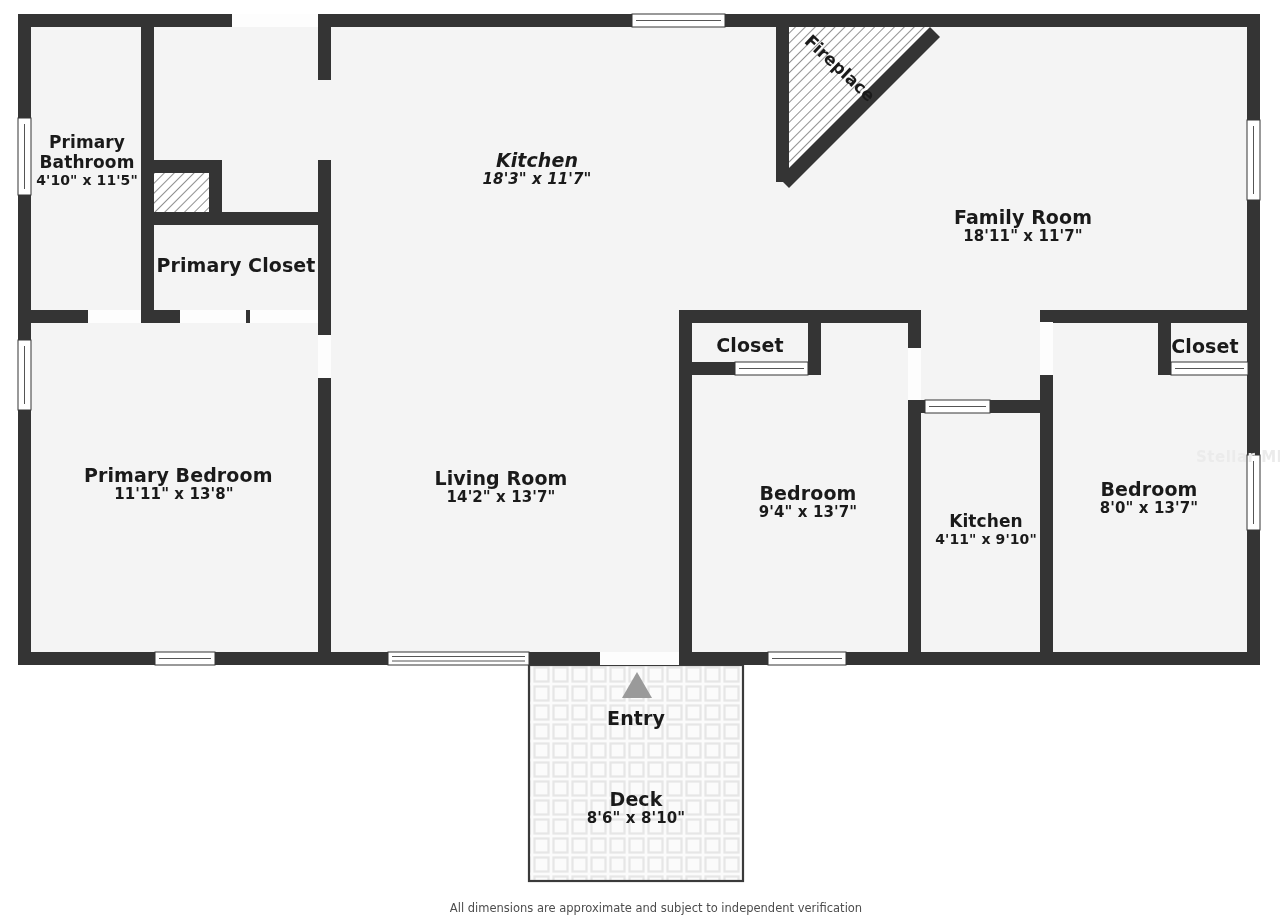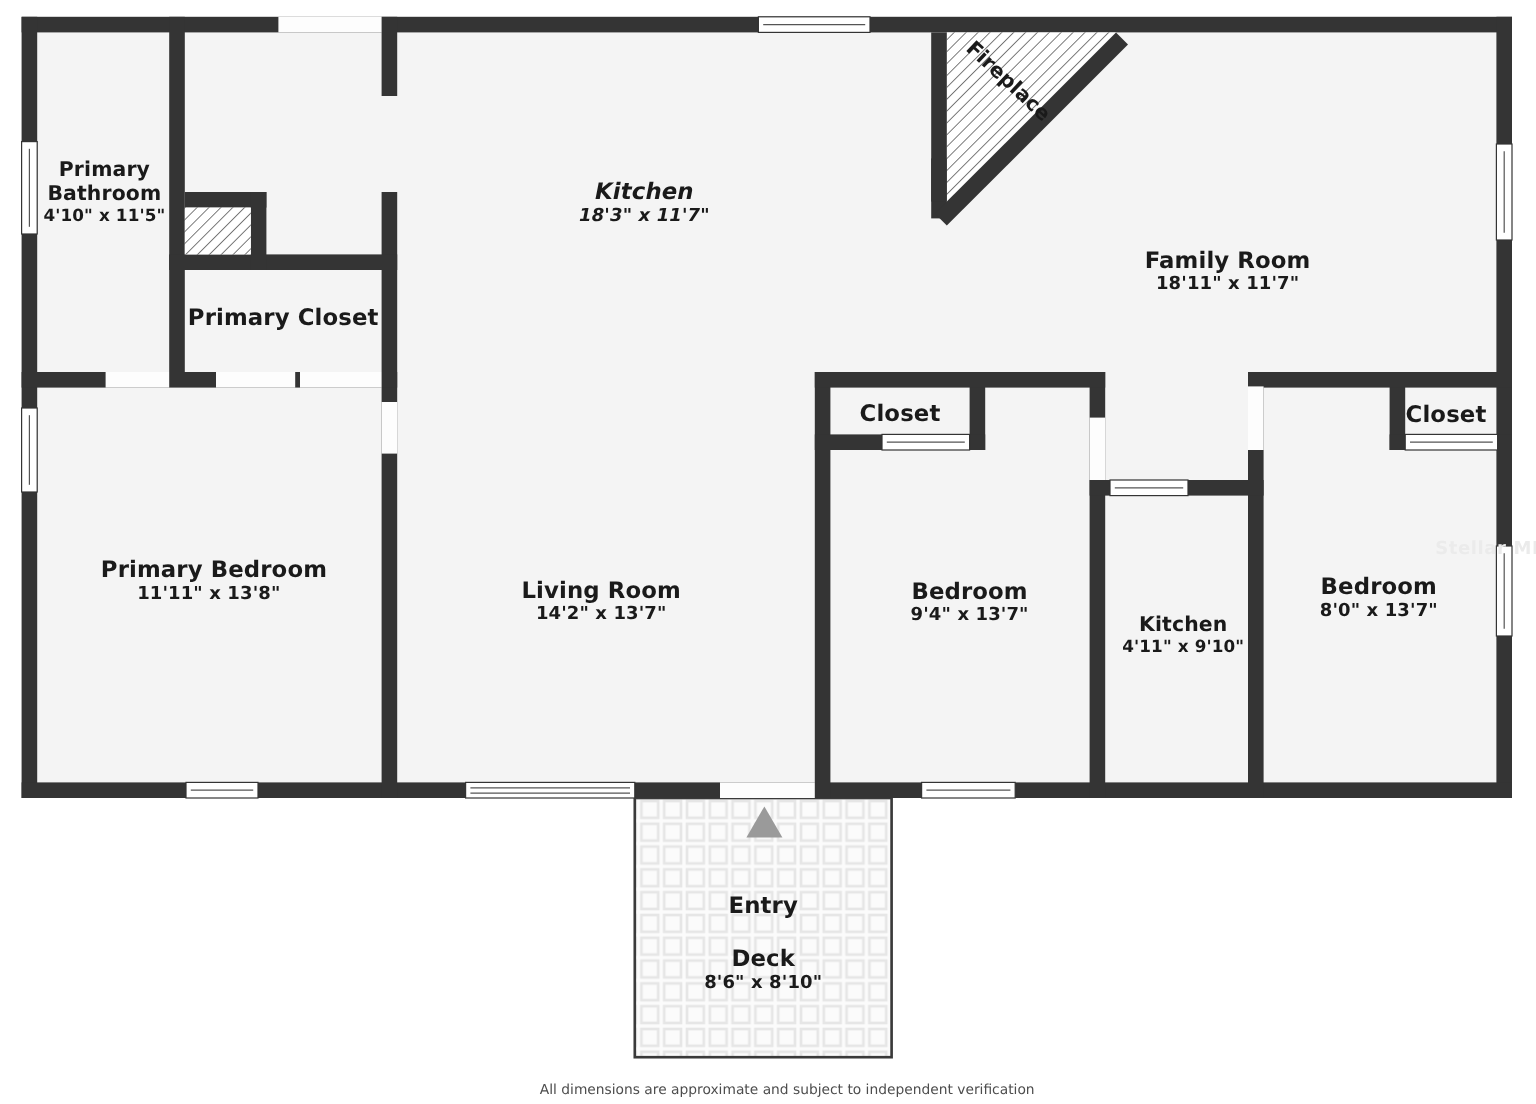--- a/index.html
+++ b/index.html
@@ -248,21 +248,21 @@
   <div class="lbl" style="left:942px; top:158px; width:162px;margin-top:48px;">
     <span class="nm">Family Room</span>
     <span class="dim">18'11" x 11'7"</span>
   </div>
 
   <div class="lbl" style="left:84px; top:464px; width:180px;">
     <span class="nm">Primary Bedroom</span>
     <span class="dim">11'11" x 13'8"</span>
   </div>
 
-  <div class="lbl" style="left:420px; top:481px; width:162px;">
+  <div class="lbl" style="left:420px; top:467px; width:162px;">
     <span class="nm">Living Room</span>
     <span class="dim">14'2" x 13'7"</span>
   </div>
 
   <div class="lbl" style="left:689px; top:334px; width:122px;">
     <span class="nm">Closet</span>
   </div>
 
   <div class="lbl" style="left:727px; top:482px; width:162px;">
     <span class="nm">Bedroom</span>
@@ -281,21 +281,21 @@
   <div class="lbl" style="left:1068px; top:478px; width:162px;">
     <span class="nm">Bedroom</span>
     <span class="dim">8'0" x 13'7"</span>
   </div>
 
   <div class="lbl" style="left:555px; top:788px; width:162px;">
     <span class="nm">Deck</span>
     <span class="dim">8'6" x 8'10"</span>
   </div>
 
-  <div class="lbl" style="left:555px; top:744px; width:162px;">
+  <div class="lbl" style="left:555px; top:707px; width:162px;">
     <span class="nm">Entry</span>
   </div>
 
   <div class="fireplace-lbl">Fireplace</div>
 
   <div class="watermark">Stellar MLS</div>
 
   <div class="disclaimer">All dimensions are approximate and subject to independent verification</div>
 
 </div>

